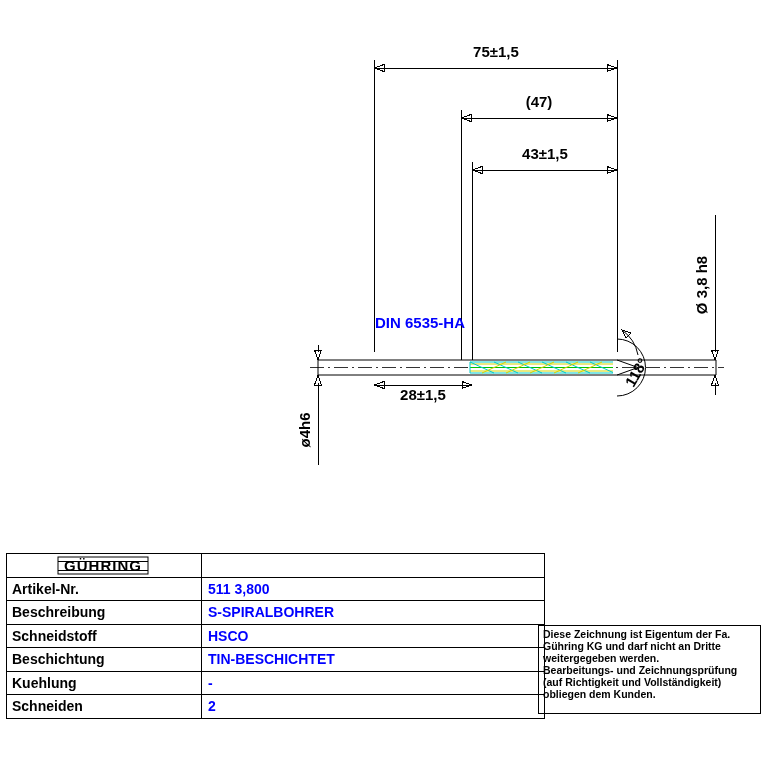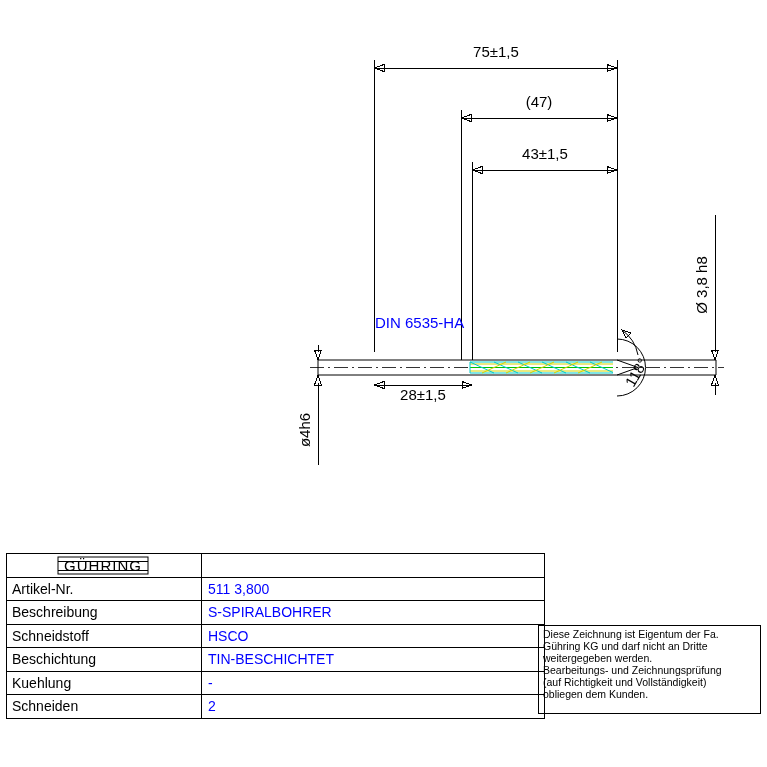--- a/index.html
+++ b/index.html
@@ -13,20 +13,21 @@
     position: relative;
     font-family: "Liberation Sans", sans-serif;
     overflow: hidden;
   }
   #drawing {
     position: absolute;
     left: 0;
     top: 0;
     width: 767px;
     height: 605px;
+    font-weight: bold;
   }
   svg text {
     font-family: "Liberation Sans", sans-serif;
   }
   .dim-text {
     font-size: 15px;
     fill: #000000;
   }
   .blue-text {
     font-size: 15px;

